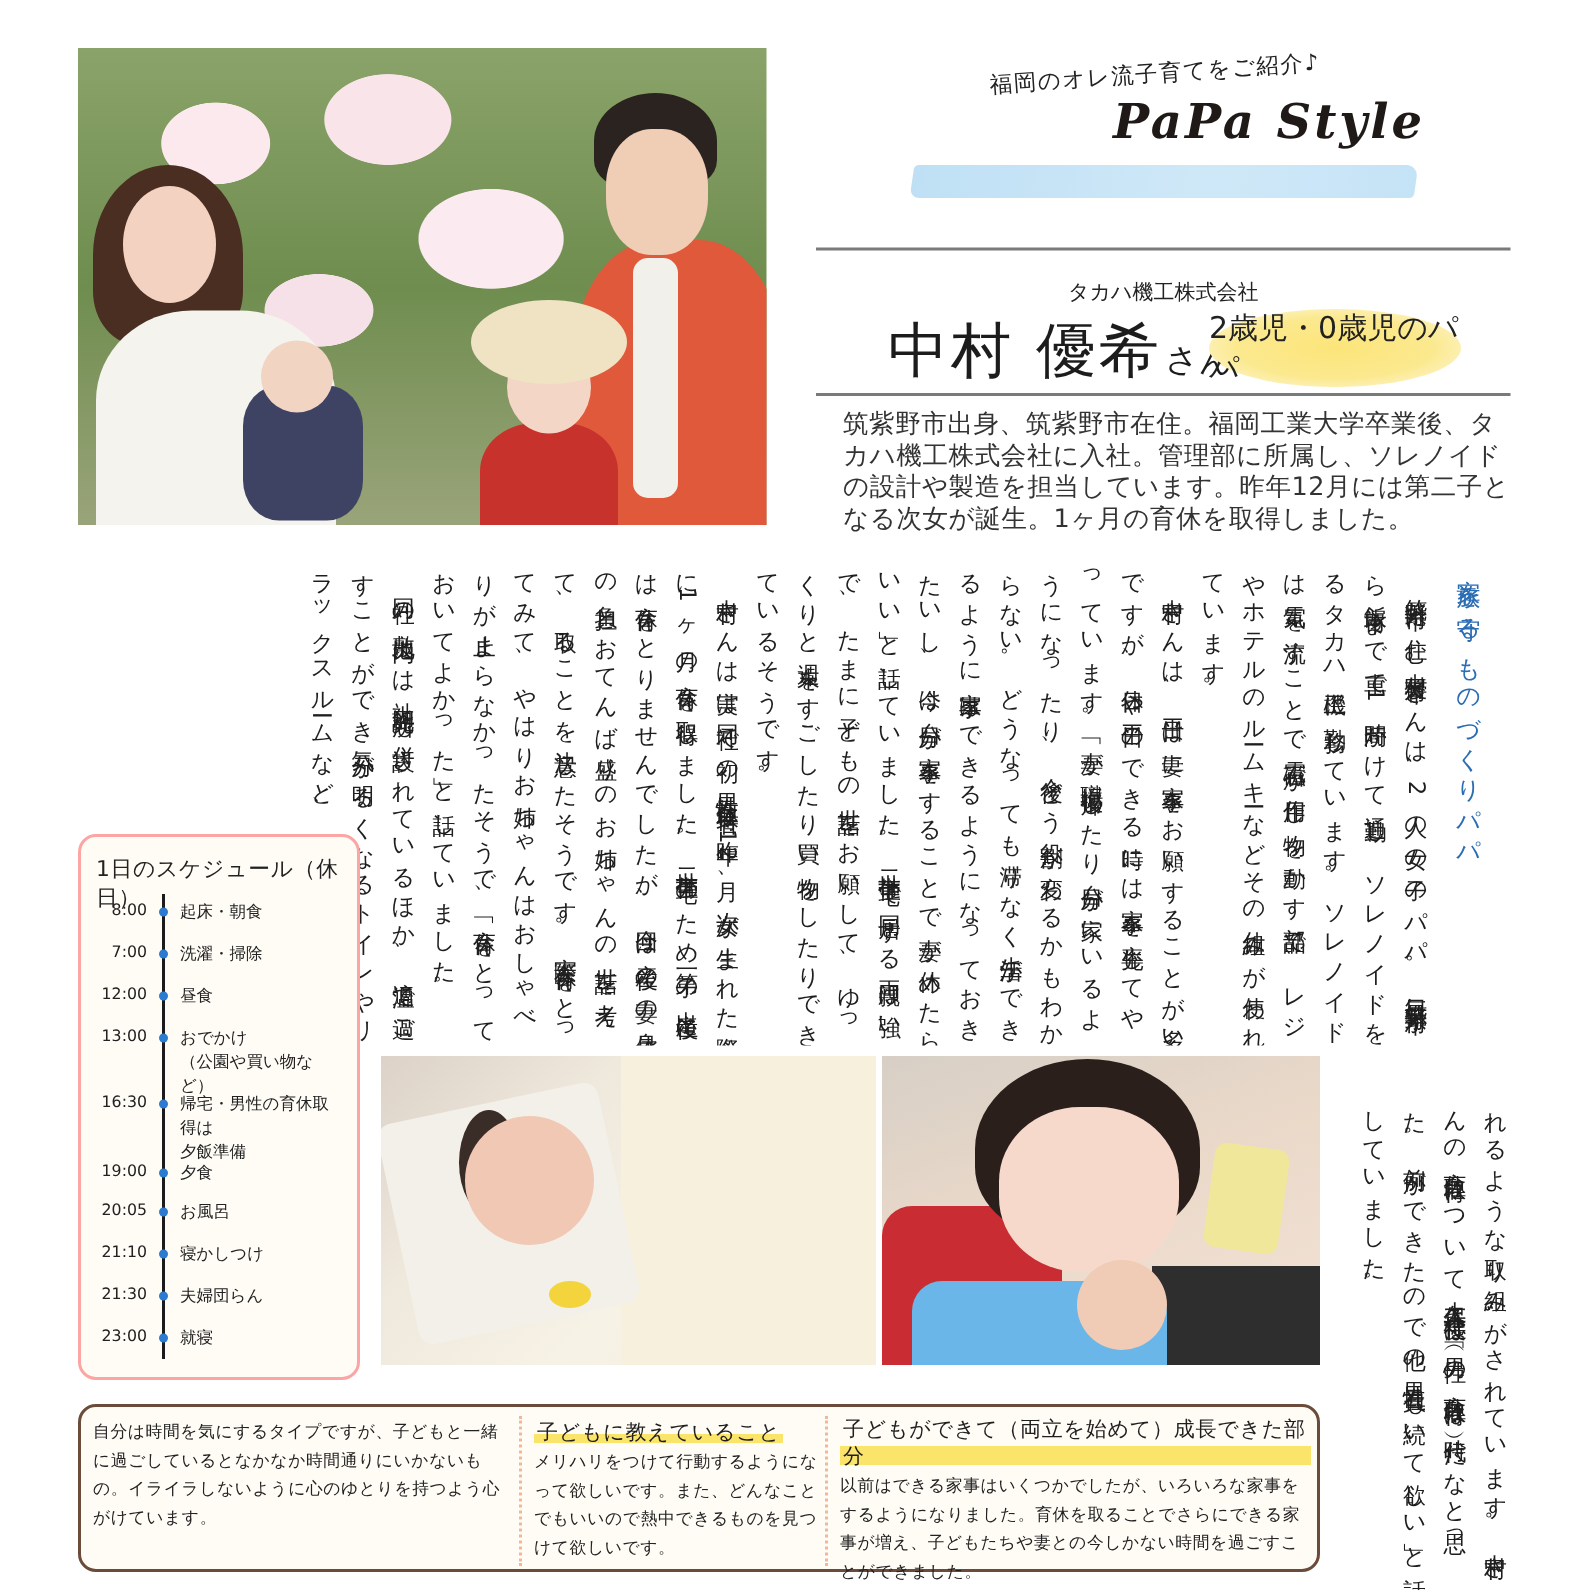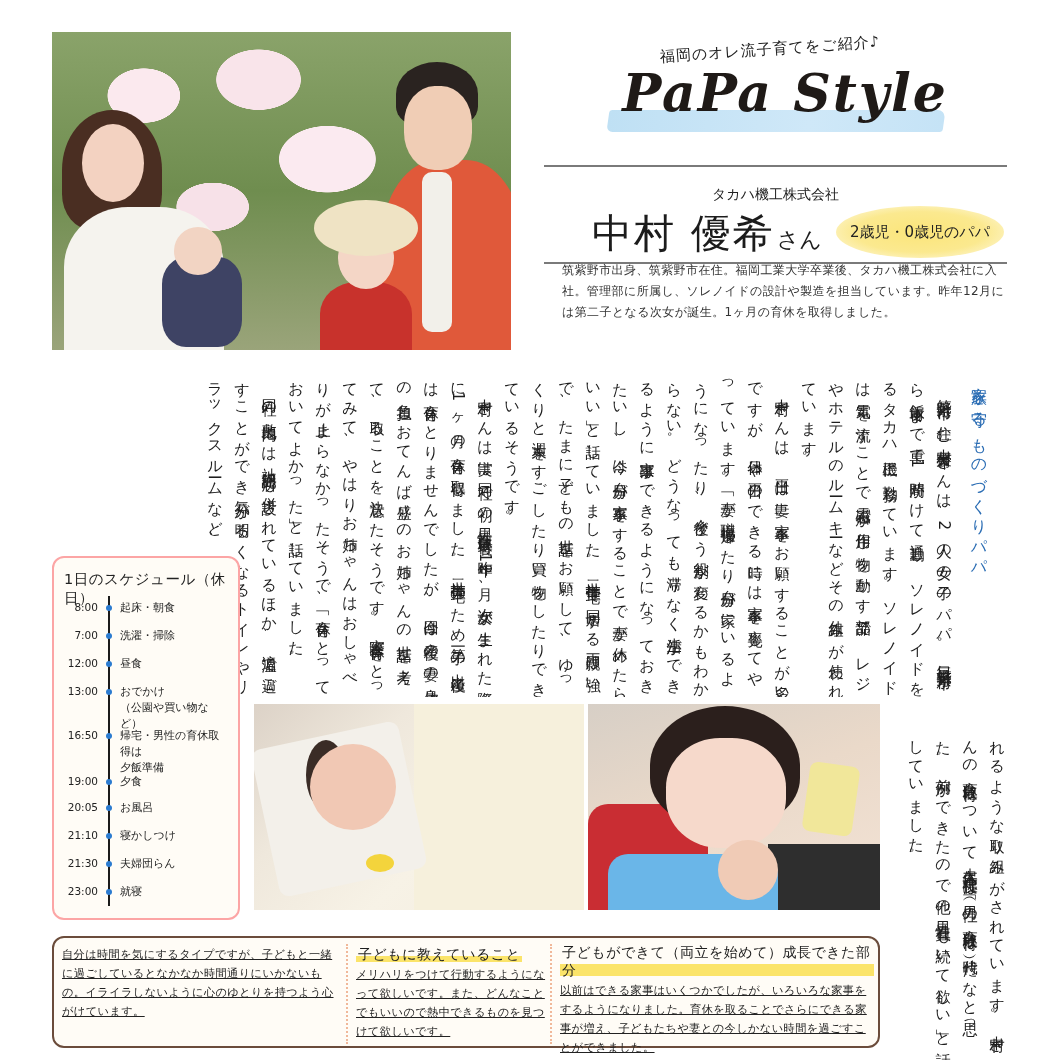--- a/index.html
+++ b/index.html
@@ -36,40 +36,40 @@
   .tagline {
     position: absolute; left: 640px; top: 40px; width: 260px; text-align: center;
     font-size: 15px; color: #222; letter-spacing: 1px; transform: rotate(-4deg);
   }
   .brush {
     position: absolute; left: 608px; top: 110px; width: 336px; height: 22px;
     background: linear-gradient(90deg, #bfe0f4, #cfe8f8 60%, #c5e3f6);
     transform: skewX(-8deg); border-radius: 3px 8px 3px 6px;
   }
   .logo {
-    position: absolute; left: 620px; top: 62px; width: 330px; text-align: center;
+    position: absolute; left: 620px; top: 62px; width: 330px; text-align: right;
     font-family: "DejaVu Serif", "Liberation Serif", serif; font-style: italic; font-weight: bold;
-    font-size: 52px; color: #1f1a17; letter-spacing: 2px;
+    font-size: 32px; color: #1f1a17; letter-spacing: 2px;
   }
   .rule { position: absolute; height: 2px; background: #7a7a7a; }
   .rule.top { left: 544px; top: 165px; width: 463px; }
   .rule.mid { left: 544px; top: 262px; width: 463px; }
 
   .company { position: absolute; left: 544px; top: 186px; width: 463px; text-align: center; font-size: 14px; color: #222; }
   .person-name { position: absolute; left: 592px; top: 206px; font-size: 40px; color: #1c1c1c; letter-spacing: 2px; }
   .person-name .honorific { font-size: 22px; letter-spacing: 0; margin-left: 2px; }
   .age-badge {
-    position: absolute; left: 836px; top: 206px; width: 168px; height: 52px;
+    position: absolute; left: 806px; top: 206px; width: 168px; height: 52px;
     background: radial-gradient(ellipse at center, #fbe57a 0%, #fbe98f 55%, #fdf3c2 80%, rgba(255,255,255,0) 100%);
     border-radius: 50%; display: flex; align-items: center; justify-content: center;
-    font-size: 15px; color: #222;
+    font-size: 20px; color: #222;
   }
   .bio {
-    position: absolute; left: 562px; top: 260px; width: 452px;
-    font-size: 12px; line-height: 21px; color: #333; letter-spacing: 0.4px;
+    position: absolute; left: 562px; top: 273px; width: 452px;
+    font-size: 17px; line-height: 21px; color: #333; letter-spacing: 0.4px;
   }
 
   
   .article-heading {
     position: absolute; left: 968px; top: 374px; height: 240px;
     writing-mode: vertical-rl; font-size: 16px; color: #2b6db4; letter-spacing: 2px;
   }
   .article {
     position: absolute; left: 52px; top: 372px; width: 905px; height: 325px;
     writing-mode: vertical-rl; font-size: 15.2px; line-height: 27px; color: #1e1e1e;
@@ -124,21 +124,21 @@
     border: 2px solid #6b4c3b; border-radius: 12px; background: #fffcf6;
   }
   .qa-col { position: absolute; top: 6px; height: 100px; }
   .qa-col.c1 { left: 8px; width: 280px; }
   .qa-col.c2 { left: 292px; width: 200px; border-left: 2px dotted #f0b89a; padding-left: 8px; }
   .qa-col.c3 { left: 496px; width: 324px; border-left: 2px dotted #f0b89a; padding-left: 8px; }
   .qa-heading {
     display: inline-block; font-size: 14px; color: #1e1e1e; letter-spacing: 0.5px; padding: 0 2px;
     background: linear-gradient(180deg, transparent 55%, #fbe46a 55%, #fbe46a 90%, transparent 90%);
   }
-  .qa-body { font-size: 11.2px; line-height: 19px; color: #222; margin-top: 1px; letter-spacing: 0.4px; text-decoration: underline; }
+  .qa-body { font-size: 11.2px; line-height: 19px; color: #222; margin-top: 1px; letter-spacing: 0.4px; }
 </style>
 </head>
 <body>
 
 <div class="hero-photo">
   <div class="person mom-hair"></div>
   <div class="person mom-body"></div>
   <div class="person mom-face"></div>
   <div class="person baby-carrier"></div>
   <div class="person baby-face"></div>
@@ -190,21 +190,21 @@
     <span class="sched-dot"></span>
     <span class="sched-event">昼食</span>
   </div>
   <div class="sched-row" style="top:126px">
     <span class="sched-time">13:00</span>
     <span class="sched-dot"></span>
     <span class="sched-event">おでかけ
 （公園や買い物など）</span>
   </div>
   <div class="sched-row" style="top:170px">
-    <span class="sched-time">16:50</span>
+    <span class="sched-time">16:30</span>
     <span class="sched-dot"></span>
     <span class="sched-event">帰宅・男性の育休取得は
 夕飯準備</span>
   </div>
   <div class="sched-row" style="top:216px">
     <span class="sched-time">19:00</span>
     <span class="sched-dot"></span>
     <span class="sched-event">夕食</span>
   </div>
   <div class="sched-row" style="top:242px">

